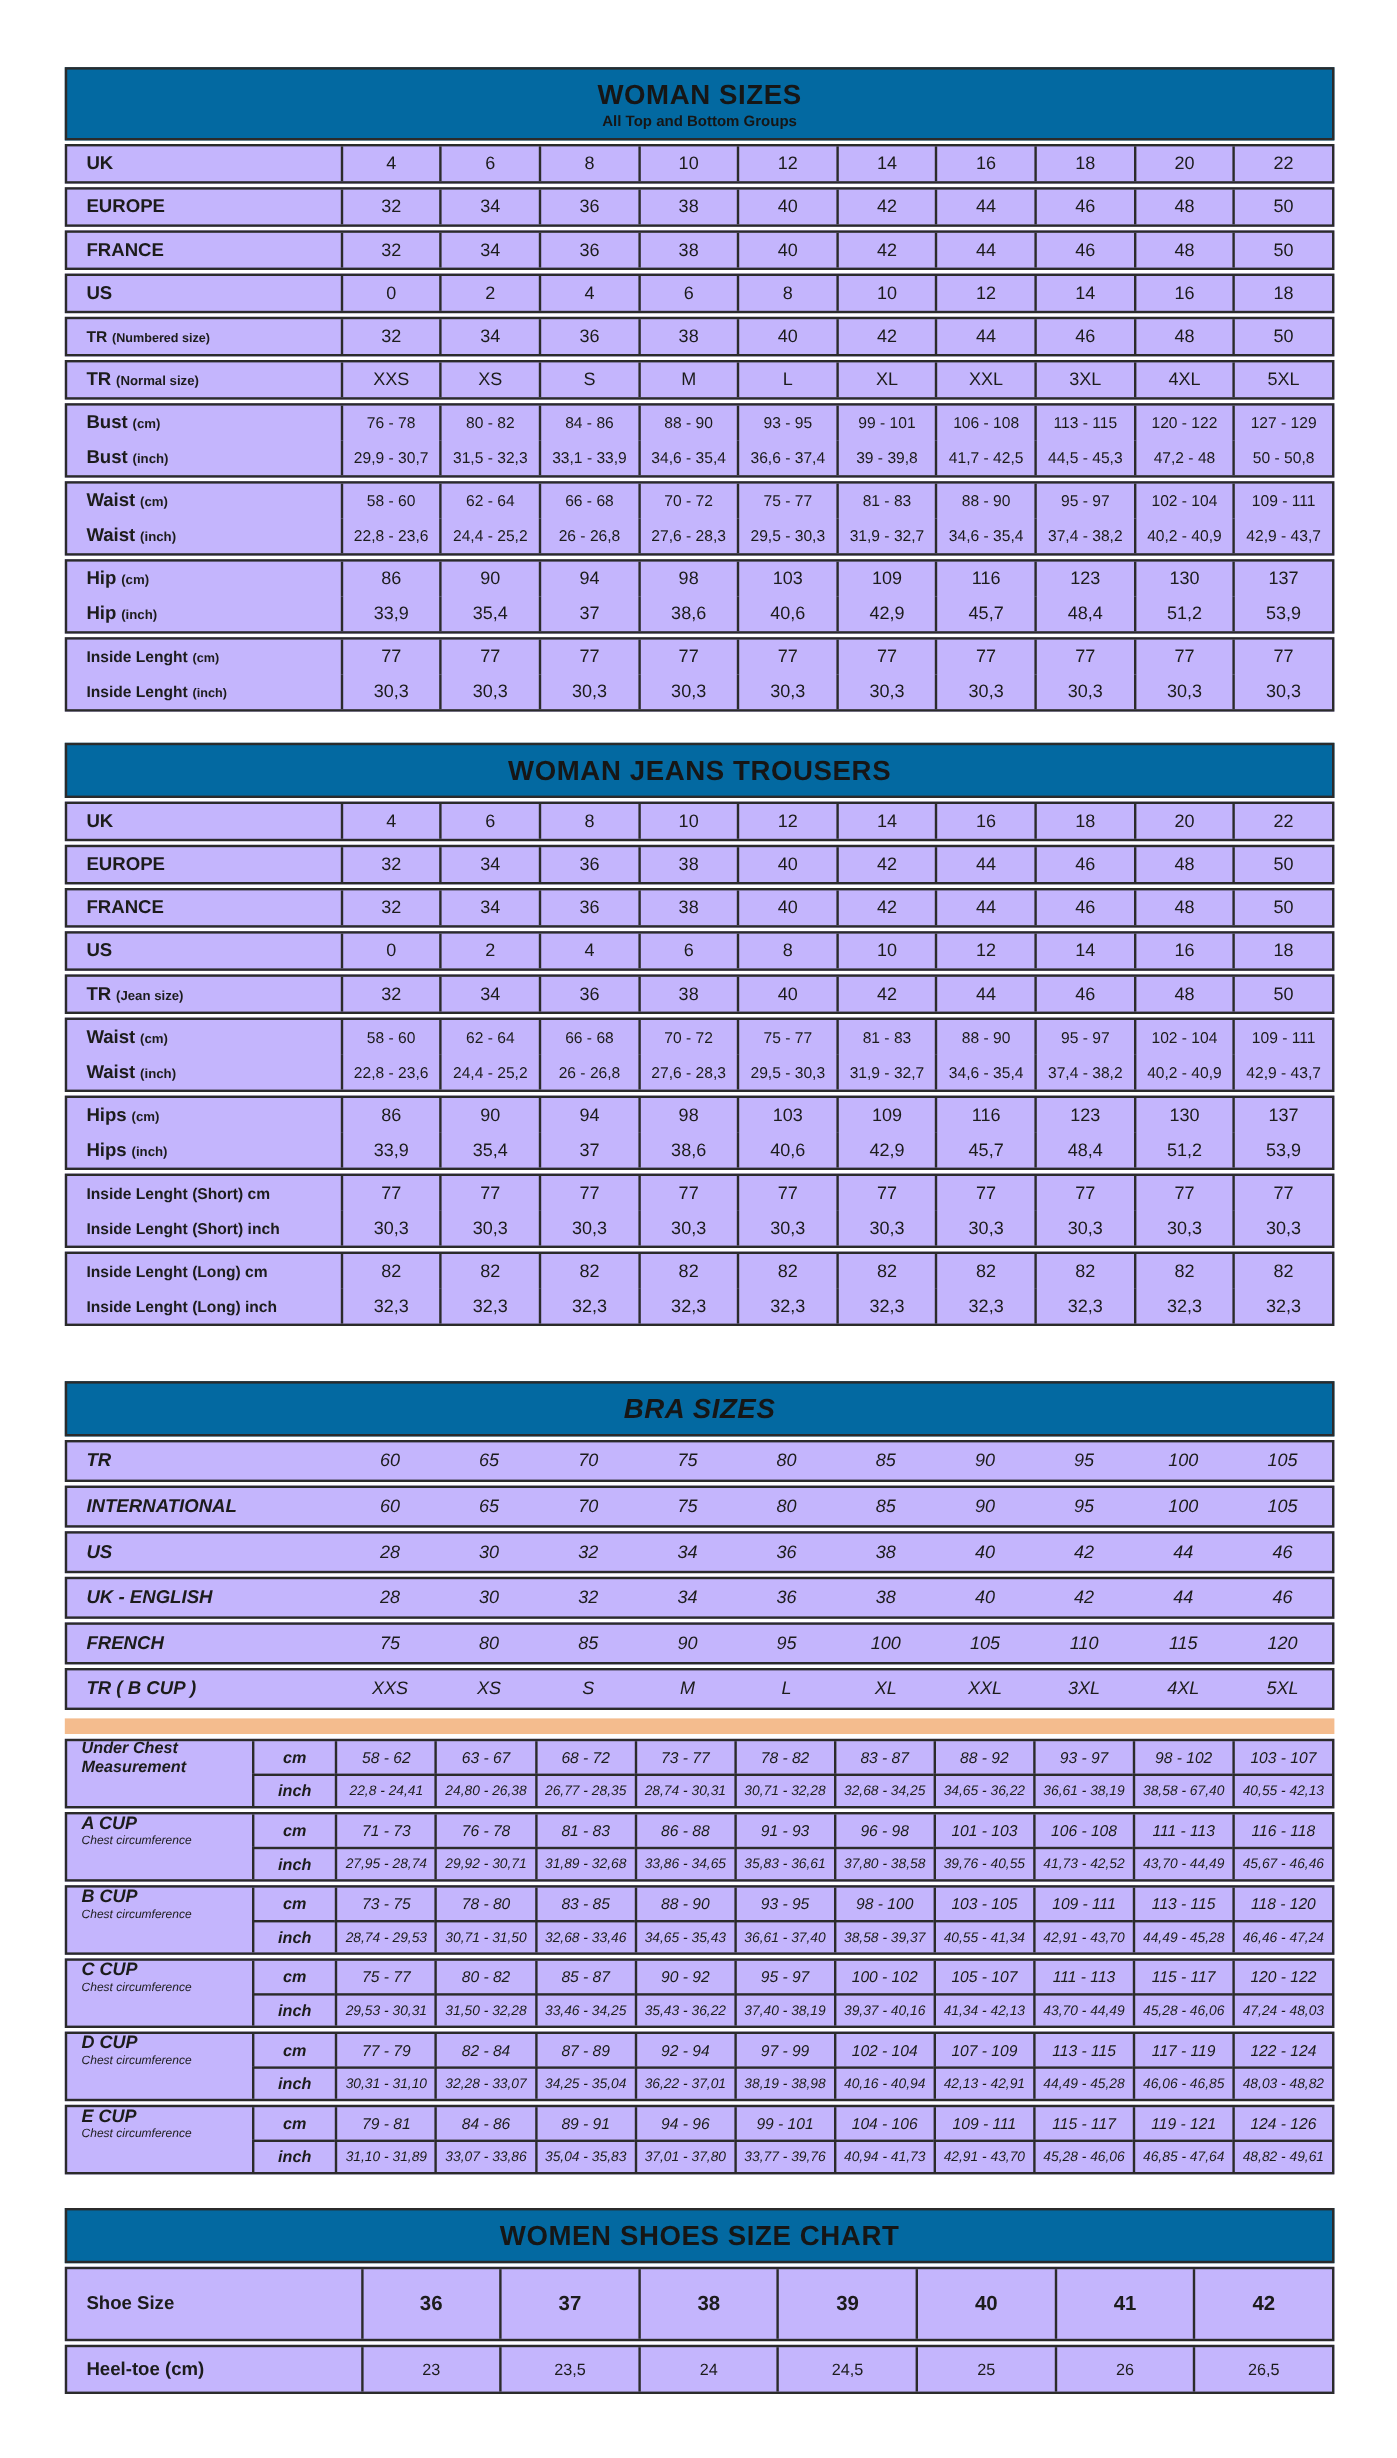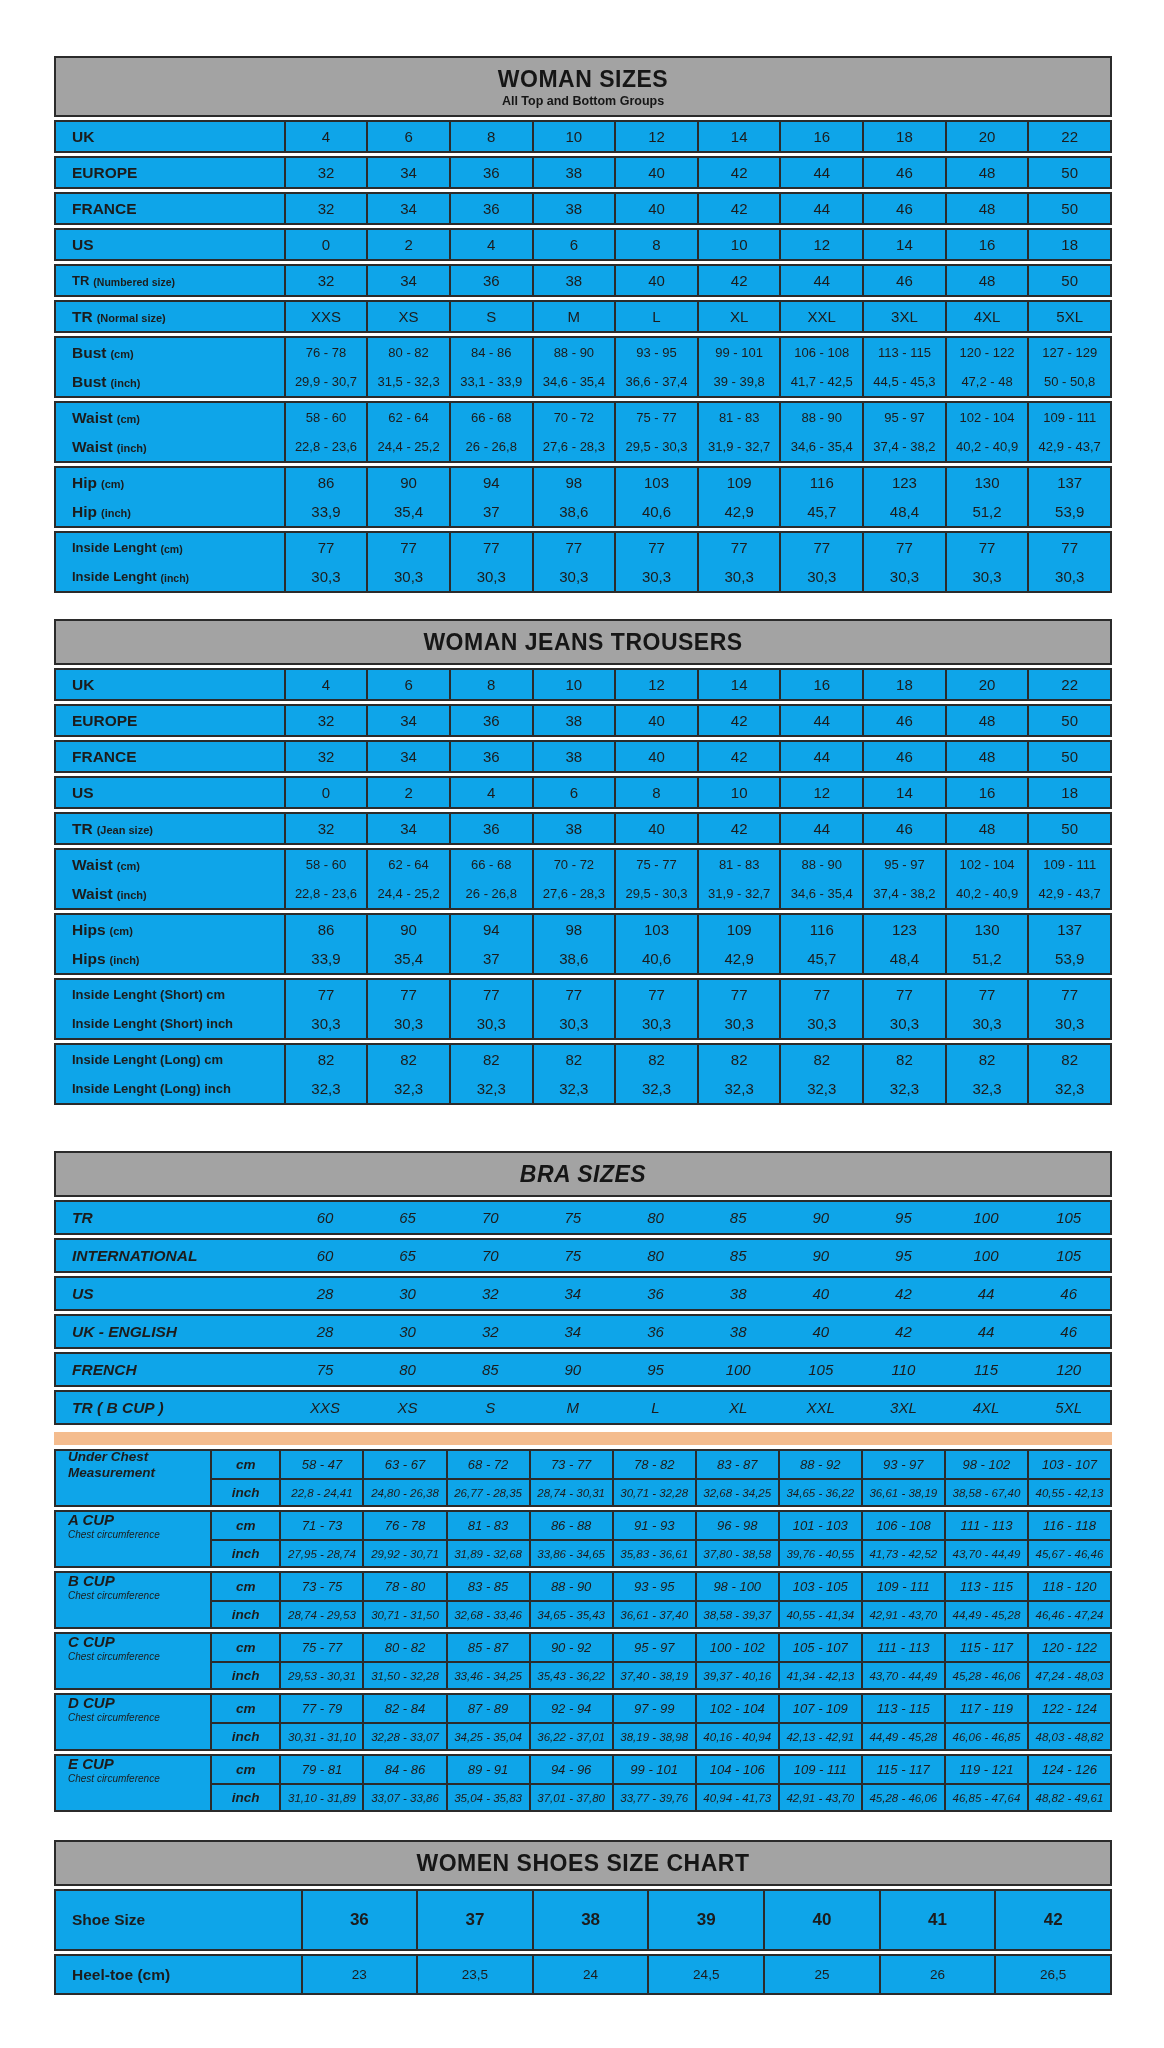--- a/index.html
+++ b/index.html
@@ -10,21 +10,21 @@
     color: #1c1c1c;
     overflow: hidden;
   }
   .page { padding: 56px 52px 0 54px; }
 
   section.size-table { margin-bottom: 26px; }
   section#sec-jeans { margin-bottom: 46px; }
   section#sec-bra { margin-bottom: 28px; font-style: italic; }
 
   .tbl-header {
-    background: #a3a3a3;
+    background: #0369a1;
     border: 2px solid #2b2b2b;
     text-align: center;
     padding: 8px 0 7px 0;
   }
   .tbl-title {
     font-size: 23px;
     font-weight: bold;
     letter-spacing: 0.5px;
     color: #161616;
   }
@@ -32,21 +32,21 @@
     font-size: 12.5px;
     font-weight: bold;
     margin-top: 1px;
     color: #161616;
   }
 
   .grp {
     border: 2px solid #2b2b2b;
     margin-top: 3px;
     display: grid;
-    background: #0ea5e9;
+    background: #c4b5fd;
   }
   .s-std .grp      { grid-template-columns: 21.6% repeat(10, 1fr); }
   .grp.plain       { grid-template-columns: 21.6% repeat(10, 1fr); }
   .grp.units       { grid-template-columns: 14.6% 6.6% repeat(10, 1fr); }
   .s-shoes .grp    { grid-template-columns: 23.2% repeat(7, 1fr); }
 
   .cell {
     display: flex; align-items: center; justify-content: center;
     height: 29px;
     font-size: 15px;
@@ -618,21 +618,21 @@
           <div class="cell val">5XL</div>
         </div>
       </div>
     <div class="cup-strip"></div>
     <div class="tbl-body">
         <div class="grp units lines">
           <div class="cell cuplabel" style="grid-area: 1 / 1 / span 2;">
             <span class="cup-main wrap">Under Chest Measurement</span>
           </div>
           <div class="cell unit">cm</div>
-          <div class="cell val vs">58 - 47</div>
+          <div class="cell val vs">58 - 62</div>
           <div class="cell val vs">63 - 67</div>
           <div class="cell val vs">68 - 72</div>
           <div class="cell val vs">73 - 77</div>
           <div class="cell val vs">78 - 82</div>
           <div class="cell val vs">83 - 87</div>
           <div class="cell val vs">88 - 92</div>
           <div class="cell val vs">93 - 97</div>
           <div class="cell val vs">98 - 102</div>
           <div class="cell val vs">103 - 107</div>
           <div class="cell unit hline">inch</div>

